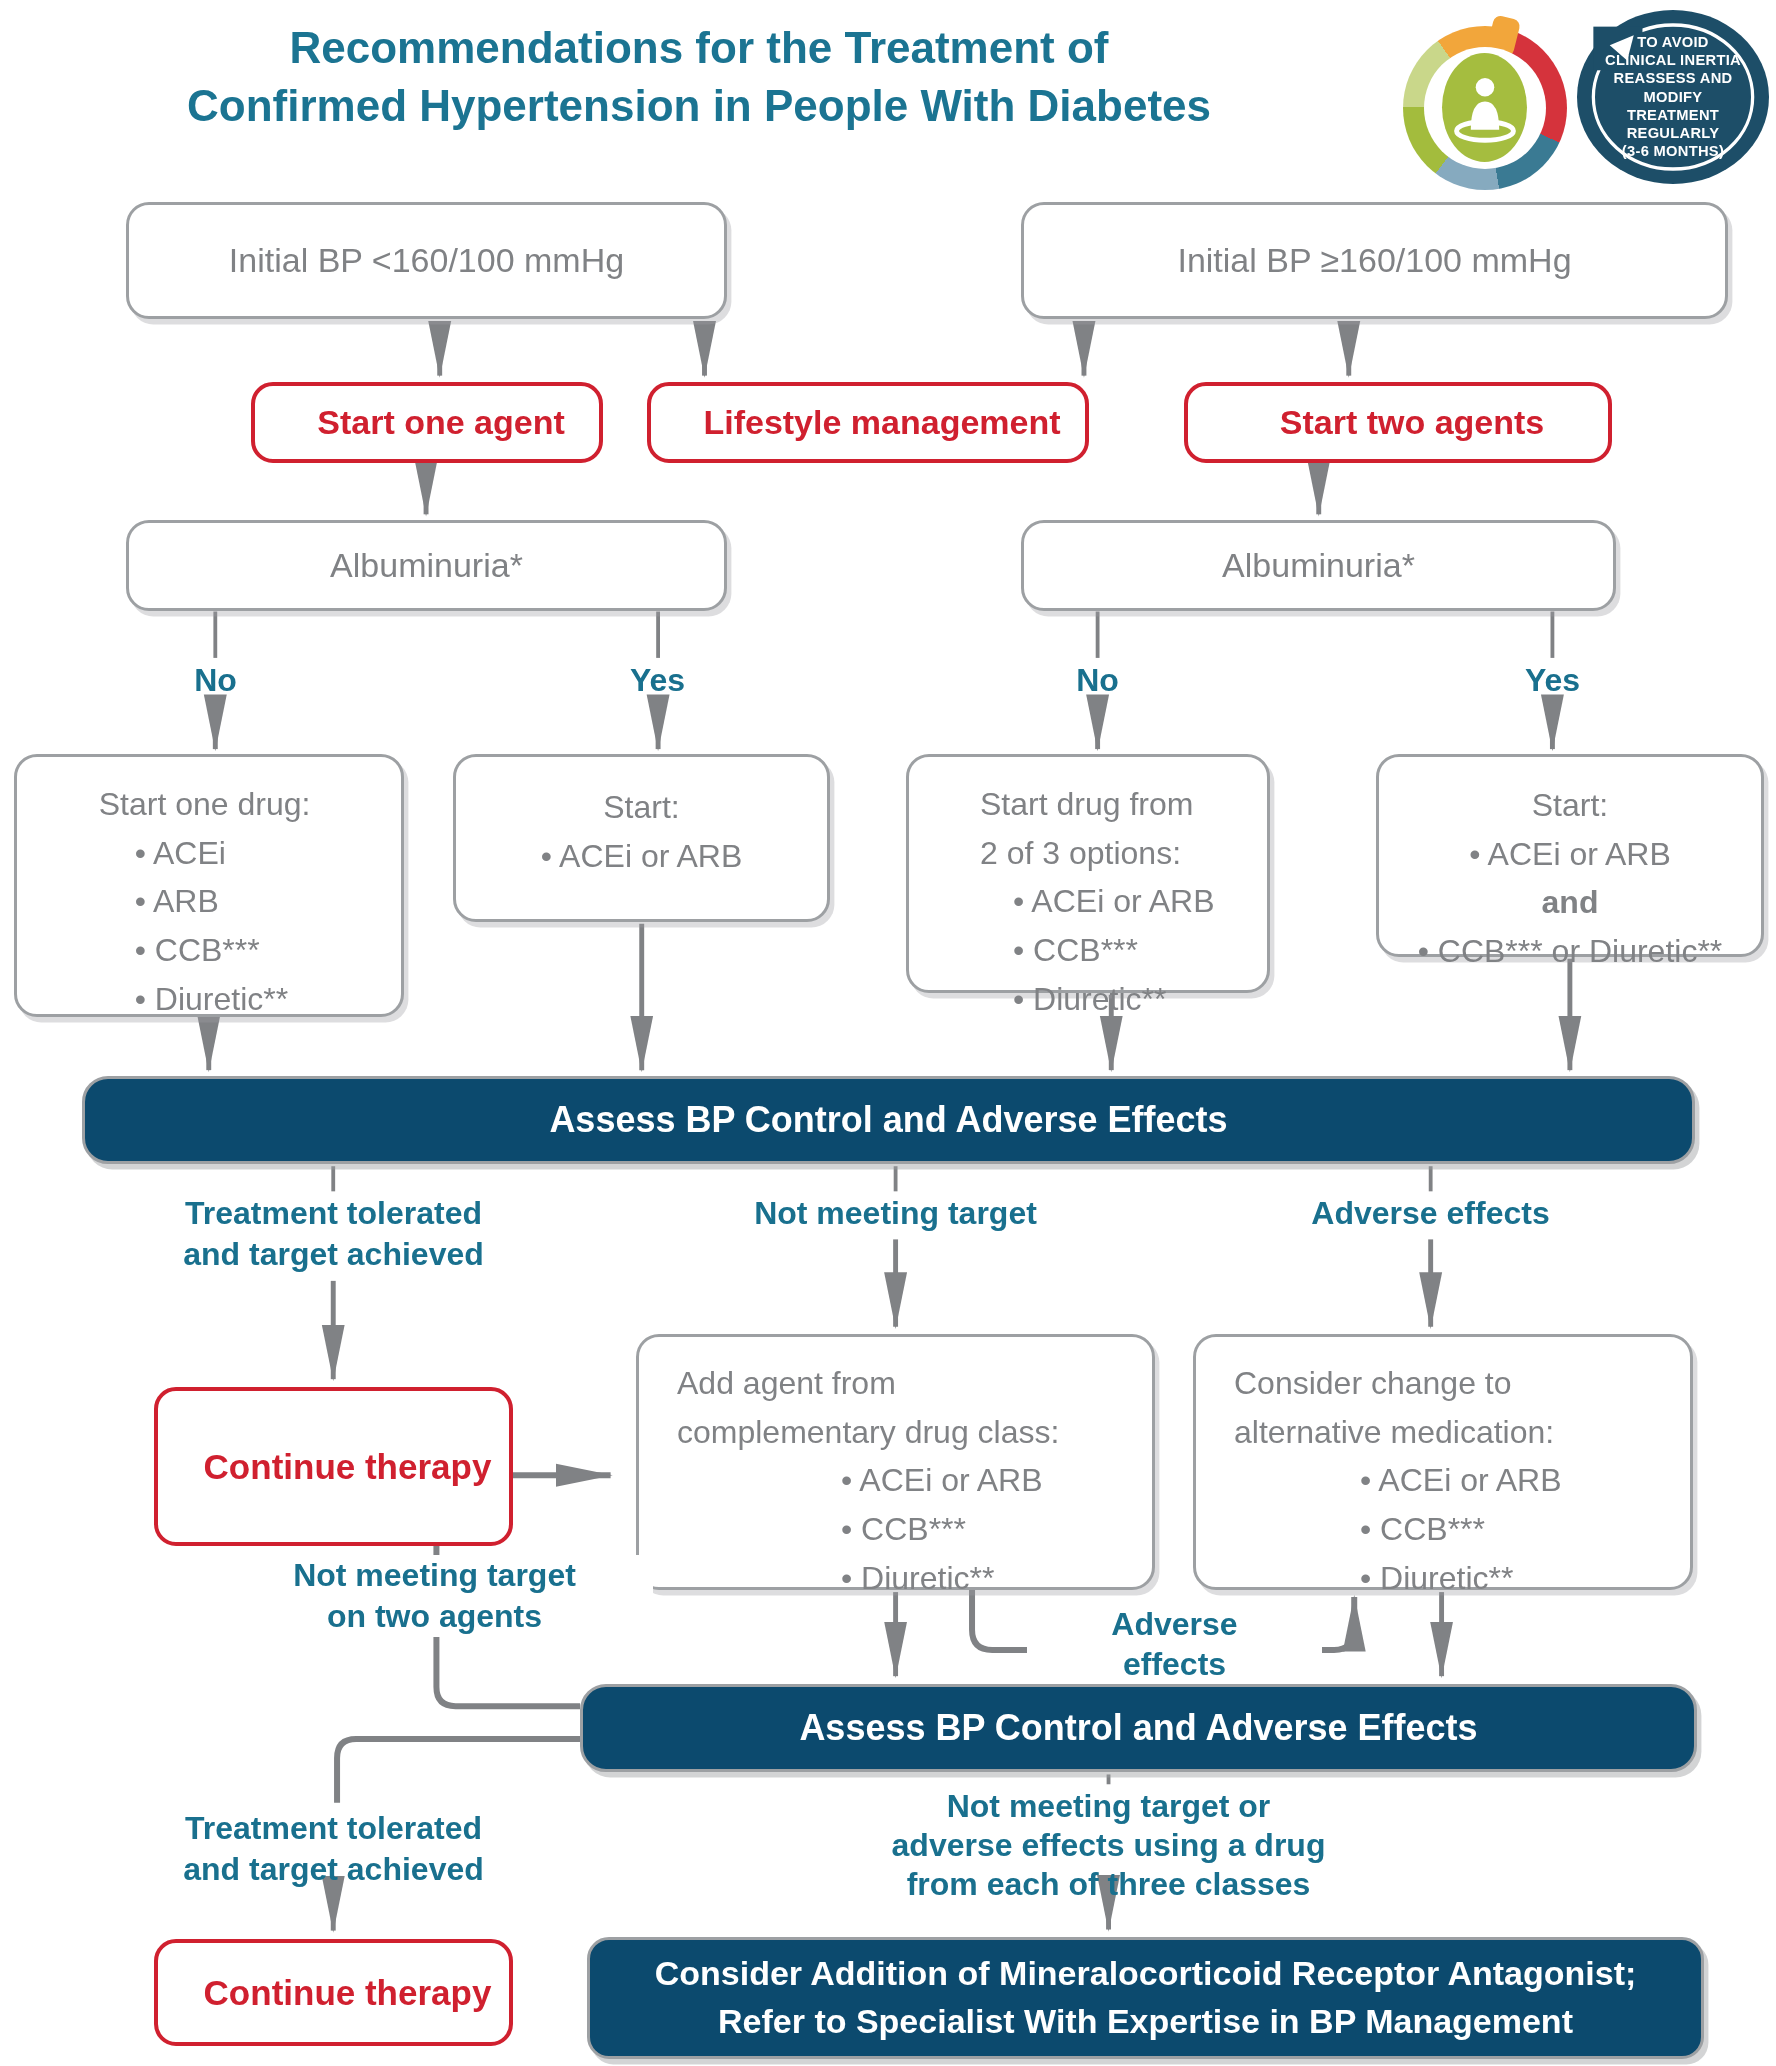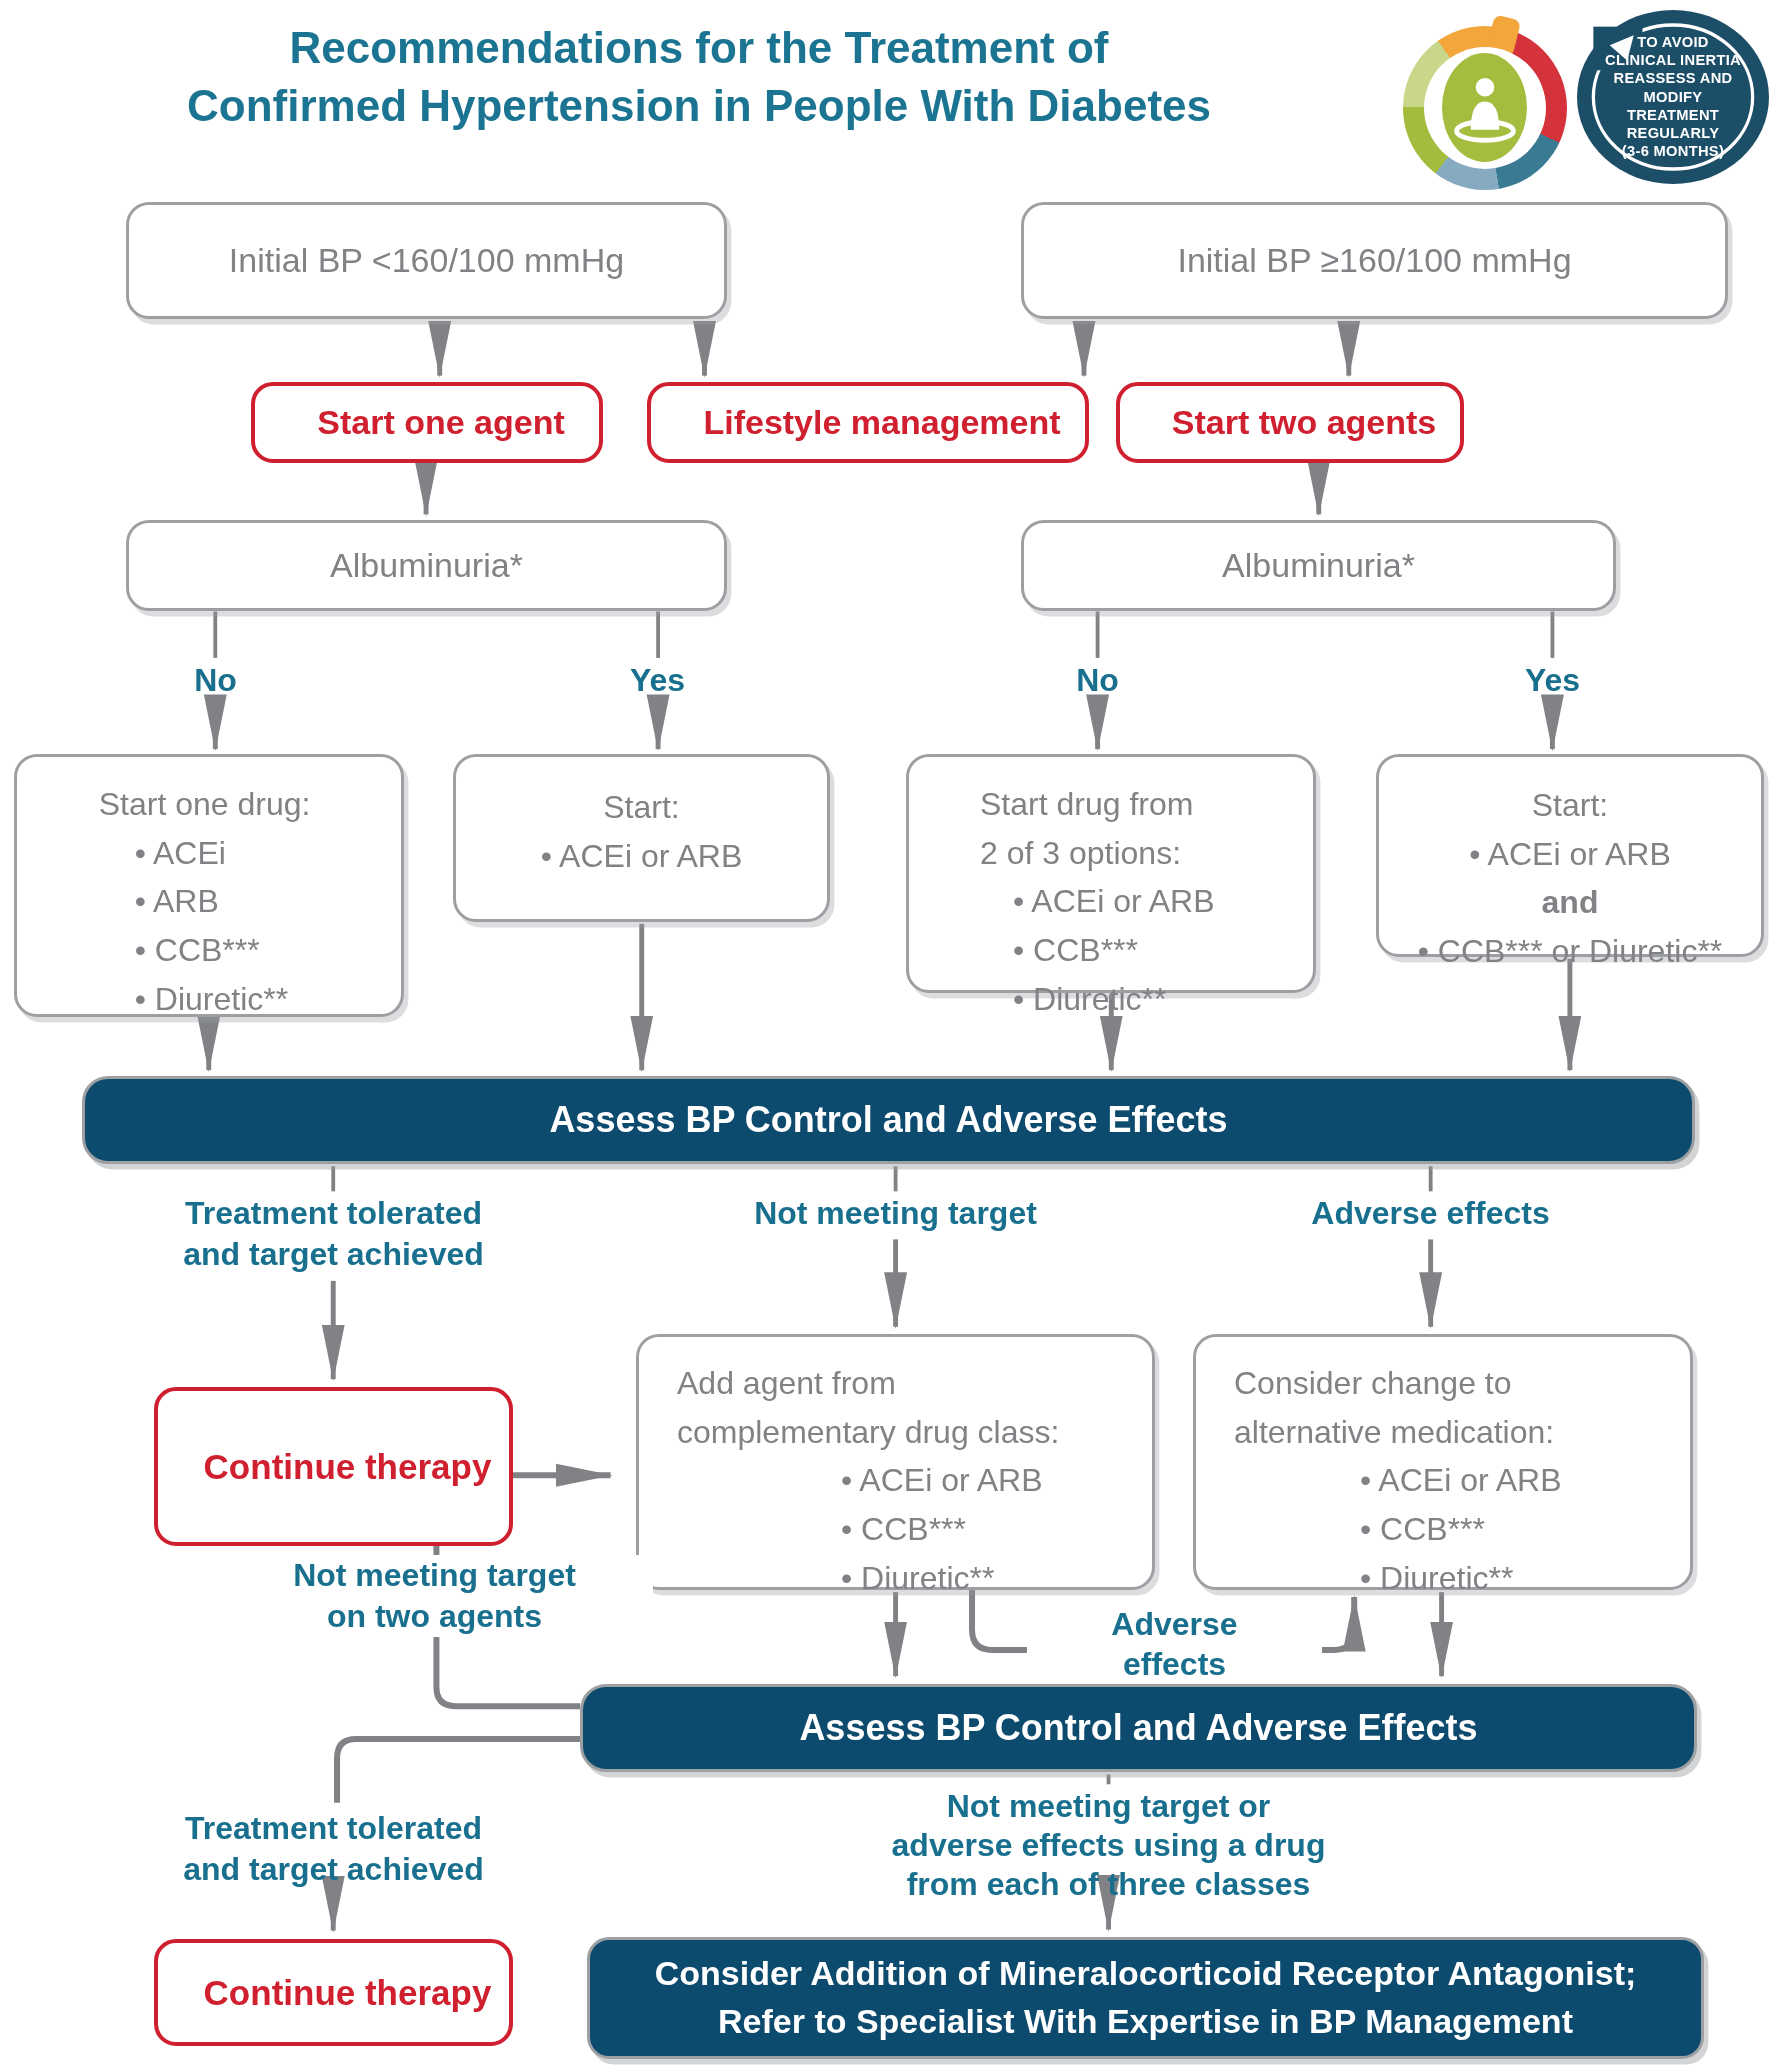--- a/index.html
+++ b/index.html
@@ -130,21 +130,21 @@
   <div class="abs gbox center bigtext" style="left:1021px;top:202px;width:707px;height:117px;">
     <span>Initial BP ≥160/100 mmHg</span>
   </div>
 
   <div class="abs rbox bigtext" style="left:251px;top:382px;width:352px;height:81px;">
     <span>Start one agent</span>
   </div>
   <div class="abs rbox bigtext" style="left:647px;top:382px;width:442px;height:81px;">
     <span>Lifestyle management</span>
   </div>
-  <div class="abs rbox bigtext" style="left:1116px;top:382px;width:348px;height:81px;">
+  <div class="abs rbox bigtext" style="left:1184px;top:382px;width:428px;height:81px;">
     <span>Start two agents</span>
   </div>
 
   <div class="abs gbox center bigtext" style="left:126px;top:520px;width:601px;height:91px;">
     <span>Albuminuria*</span>
   </div>
   <div class="abs gbox center bigtext" style="left:1021px;top:520px;width:595px;height:91px;">
     <span>Albuminuria*</span>
   </div>
 
@@ -159,21 +159,21 @@
       <div>• ACEi</div>
       <div>• ARB</div>
       <div>• CCB***</div>
       <div>• Diuretic**</div>
     </div>
   </div>
   <div class="abs gbox boxtext" style="left:453px;top:754px;width:377px;height:168px;padding-top:26px;text-align:center;">
     <div>Start:</div>
     <div>• ACEi or ARB</div>
   </div>
-  <div class="abs gbox boxtext" style="left:906px;top:754px;width:410px;height:239px;padding:23px 8px 0 71px;">
+  <div class="abs gbox boxtext" style="left:906px;top:754px;width:364px;height:239px;padding:23px 8px 0 71px;">
     <div>Start drug from</div>
     <div>2 of 3 options:</div>
     <div style="margin-left:33px;">
       <div>• ACEi or ARB</div>
       <div>• CCB***</div>
       <div>• Diuretic**</div>
     </div>
   </div>
   <div class="abs gbox boxtext" style="left:1376px;top:754px;width:388px;height:203px;padding-top:24px;text-align:center;">
     <div>Start:</div>

